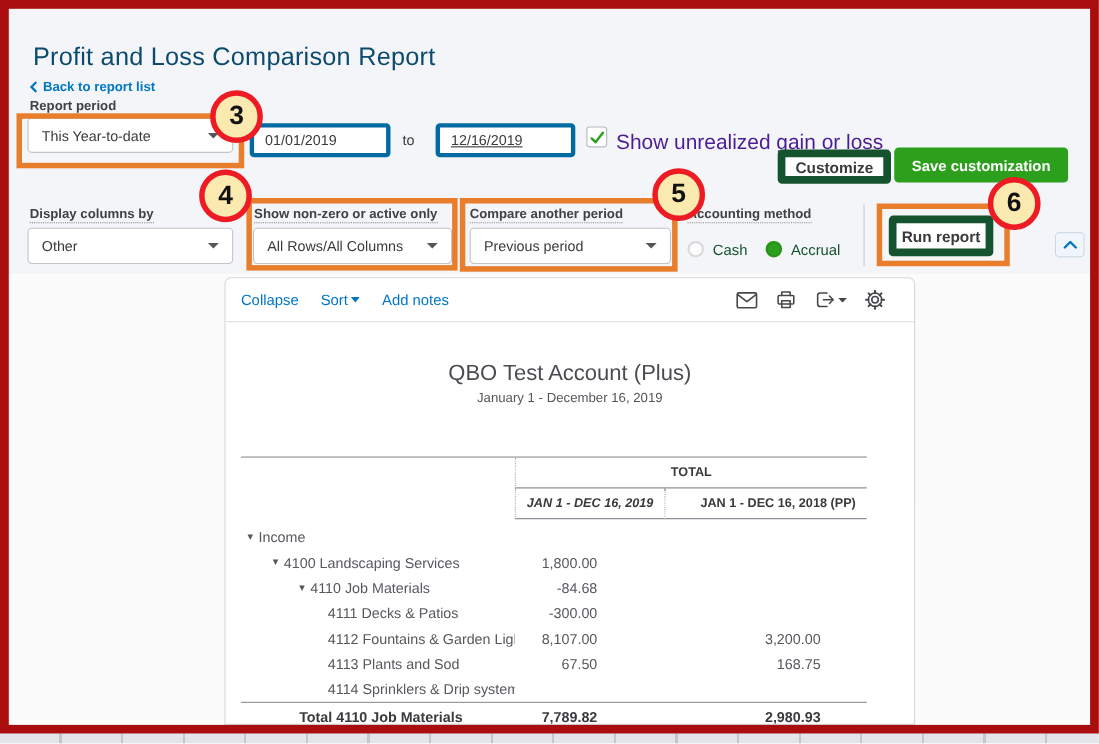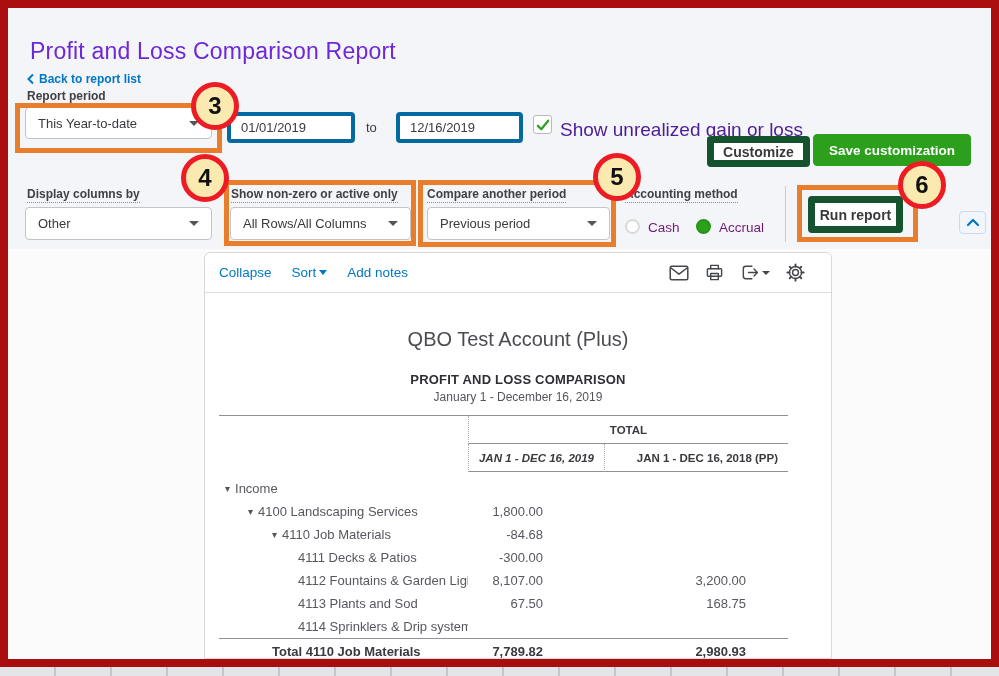--- a/index.html
+++ b/index.html
@@ -9,21 +9,21 @@
 
   
   .red-frame { position: absolute; left: 0; top: 0; width: 999px; height: 667px;
     border: 8px solid #a90d0e; z-index: 60; pointer-events: none; }
   .bottom-strip { position: absolute; left: 0; top: 667px; width: 999px; height: 9px;
     background: repeating-linear-gradient(to right, #e4e5e8 0 54px, #c3c6ca 54px 56px); z-index: 61; }
 
   .filter-bg { position: absolute; left: 8px; top: 8px; width: 983px; height: 241px; background: #f4f5f8; }
 
   
-  .page-title { position: absolute; left: 30px; top: 38px; font-size: 23px; color: #6d28d9; letter-spacing: .2px; text-align: center; }
+  .page-title { position: absolute; left: 30px; top: 38px; font-size: 23px; color: #0c4a6e; letter-spacing: .2px; text-align: center; }
   .back-link { position: absolute; left: 26px; top: 72px; display: flex; align-items: center; gap: 4px;
     color: #0077c5; font-size: 12px; font-weight: 700; cursor: pointer; }
   .flabel { font-size: 12px; font-weight: 700; color: #404145; }
   .flabel span { border-bottom: 1px dotted #8a8d91; padding-bottom: 1px; }
 
   
   .dd { position: absolute; background: #fff; border: 1px solid #c1c4c8; border-radius: 4px;
     display: flex; align-items: center; padding: 0 12px; font-size: 13px; color: #393a3d; cursor: pointer; }
   .dd .caret { margin-left: auto; width: 0; height: 0; border-left: 5px solid transparent;
     border-right: 5px solid transparent; border-top: 5px solid #53565a; }
@@ -31,21 +31,21 @@
     font-size: 13px; color: #393a3d; padding: 0 10px; font-family: "Liberation Sans", sans-serif; }
   .btn { position: absolute; display: flex; align-items: center; justify-content: center;
     border-radius: 4px; font-size: 14px; cursor: pointer; }
   .btn-outline { background: #fff; border: 7px solid #14532d; color: #393a3d; font-weight: 600; }
   .btn-green { background: #2ca01c; border: 1px solid #2ca01c; color: #fff; font-weight: 700; font-size: 13.5px; }
   .checkbox { position: absolute; left: 533px; top: 115px; width: 19px; height: 19px; background: #fff;
     border: 1px solid #b7babd; border-radius: 3px; display: flex; align-items: center; justify-content: center; cursor: pointer; }
   .radio { position: absolute; width: 15px; height: 15px; border-radius: 50%; cursor: pointer; }
   .radio.off { background: #fdfdfd; border: 2px solid #d8dadc; }
   .radio.on  { background: #2ca01c; border: 2px solid #259416; }
-  .radio-label { position: absolute; font-size: 13.5px; color: #701a75; }
+  .radio-label { position: absolute; font-size: 13.5px; color: #14532d; }
   .vdivider { position: absolute; left: 785px; top: 186px; width: 1px; height: 56px; background: #c9cbcf; }
   .collapse-btn { position: absolute; left: 959px; top: 211px; width: 27px; height: 23px; background: #f0f6fc;
     border: 1px solid #cdd9e4; border-radius: 4px; display: flex; align-items: center; justify-content: center; cursor: pointer; }
 
   
   .hl-box { position: absolute; border: 5px solid #e87d2c; z-index: 20; pointer-events: none; }
   .callout { position: absolute; width: 48px; height: 48px; border-radius: 50%; background: #fbeab0;
     border: 5px solid #ed1c24; z-index: 30; display: flex; align-items: center; justify-content: center;
     font-size: 24px; font-weight: 700; color: #111; }
 
@@ -105,21 +105,21 @@
 
   <div class="flabel" style="position:absolute;left:27px;top:89px;">
     <span>Report period</span>
   </div>
   <div class="dd" style="left:25px;top:107px;width:187px;height:32px;">
     <span>This Year-to-date</span>
     <span class="caret"></span>
   </div>
   <div class="tinput" style="left:227px;top:112px;width:128px;height:31px;display:flex;align-items:center;">01/01/2019</div>
   <div style="position:absolute;left:366px;top:120px;font-size:13px;color:#393a3d;">to</div>
-  <div class="tinput" style="left:396px;top:112px;width:127px;height:31px;display:flex;align-items:center;">12/16/2019</div>
+  <div class="tinput" style="left:396px;top:112px;width:127px;height:31px;display:flex;align-items:center;text-decoration:underline;">12/16/2019</div>
 
   <div class="checkbox">
     <svg class="inline" width="14" height="12" viewBox="0 0 16 14">
       <polyline points="2,8 6,12 14,2" fill="none" stroke="#2ca01c" stroke-width="2.6" stroke-linecap="round" stroke-linejoin="round"></polyline>
     </svg>
   </div>
   <div style="position:absolute;left:560px;top:119px;font-size:19px;color:#4c1d95;">Show unrealized gain or loss</div>
 
   <div class="btn btn-outline" style="left:707px;top:136px;width:103px;height:31px;">Customize</div>
   <div class="btn btn-green" style="left:813px;top:134px;width:158px;height:32px;">Save customization</div>
@@ -205,21 +205,20 @@
             <circle cx="10" cy="10" r="3.1"></circle>
             <circle cx="10" cy="10" r="6.4"></circle>
             <path d="M10 1.4 V3.8 M10 16.2 V18.6 M1.4 10 H3.8 M16.2 10 H18.6 M3.9 3.9 L5.6 5.6 M14.4 14.4 L16.1 16.1 M16.1 3.9 L14.4 5.6 M5.6 14.4 L3.9 16.1" stroke-width="2"></path>
           </svg>
         </span>
       </span>
     </div>
 
     <div class="rhead">
       <div class="company">QBO Test Account (Plus)</div>
-      <div class="rtitle">PROFIT AND LOSS COMPARISON</div>
       <div class="rperiod">January 1 - December 16, 2019</div>
     </div>
 
     <div class="rtable">
       <div class="rule-top"></div>
       <div class="thr">
         <div class="name-sp"></div>
         <div class="total-cell">TOTAL</div>
       </div>
       <div class="thr">

